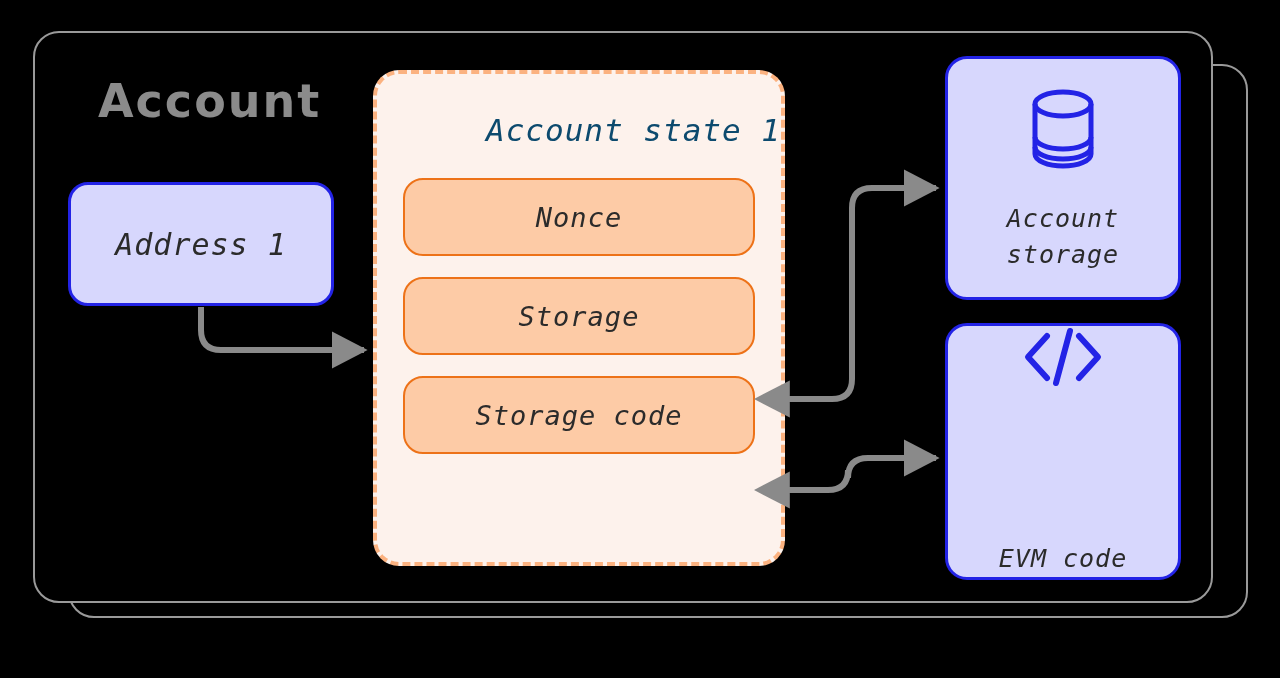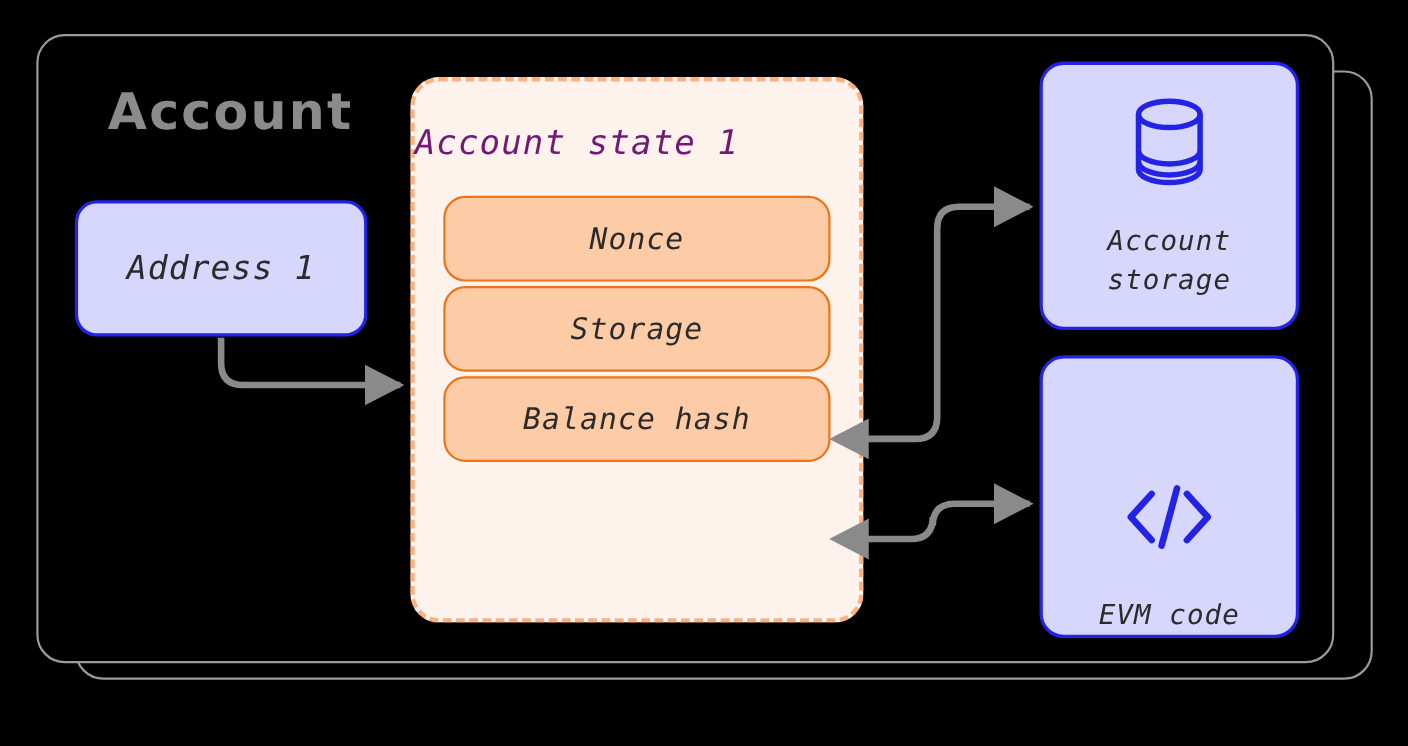--- a/index.html
+++ b/index.html
@@ -72,34 +72,34 @@
     background: #fdf2ec;
     border: 4px dashed #fbb280;
     border-radius: 26px;
     box-sizing: border-box;
   }
   #state-title {
     position: absolute;
     left: 0;
     right: 0;
     top: 38px;
-    text-align: left;
+    text-align: right;
     font-size: 31px;
     font-style: italic;
-    color: #701a75;
+    color: #0c4a6e;
     letter-spacing: 1px;
   }
   #pill-list {
     position: absolute;
     left: 26px;
     top: 104px;
     right: 26px;
     display: flex;
     flex-direction: column;
-    gap: 4px;
+    gap: 21px;
   }
   .state-pill {
     height: 78px;
     background: #fdcba6;
     border: 2px solid #ed7218;
     border-radius: 20px;
     box-sizing: border-box;
     display: flex;
     align-items: center;
     justify-content: center;
@@ -118,21 +118,21 @@
     width: 236px;
     background: #d7d7fd;
     border: 3px solid #2323e6;
     border-radius: 22px;
     box-sizing: border-box;
     display: flex;
     flex-direction: column;
     align-items: center;
   }
   #storage-box { top: 56px;  height: 244px; justify-content: flex-start; padding-top: 28px; }
-  #evm-box     { top: 323px; height: 257px; justify-content: flex-end; }
+  #evm-box     { top: 323px; height: 257px; justify-content: space-between; }
 
   .bicon { display: block; }
   .blue-box .lbl {
     font-size: 25px;
     font-style: italic;
     color: #2b2b2b;
     text-align: center;
     line-height: 1.45;
     letter-spacing: 1px;
   }
@@ -165,21 +165,21 @@
   <div id="state-container">
     <div id="state-title">Account state 1</div>
     <div id="pill-list">
       <div class="state-pill">
         <span class="lbl">Nonce</span>
       </div>
       <div class="state-pill">
         <span class="lbl">Storage</span>
       </div>
       <div class="state-pill">
-        <span class="lbl">Balance hash</span>
+        <span class="lbl">Storage code</span>
       </div>
     </div>
   </div>
 
   <div class="blue-box" id="storage-box">
     <span class="bicon">
       <svg width="72" height="84" viewBox="0 0 72 84" fill="none">
         <ellipse cx="36" cy="17" rx="28" ry="12" stroke="#2323e6" stroke-width="5"></ellipse>
         <path d="M8 17 V67 C8 73.6 20.5 79 36 79 C51.5 79 64 73.6 64 67 V17" stroke="#2323e6" stroke-width="5" fill="none"></path>
         <path d="M8 50 C8 56.6 20.5 62 36 62 C51.5 62 64 56.6 64 50" stroke="#2323e6" stroke-width="5" fill="none"></path>

